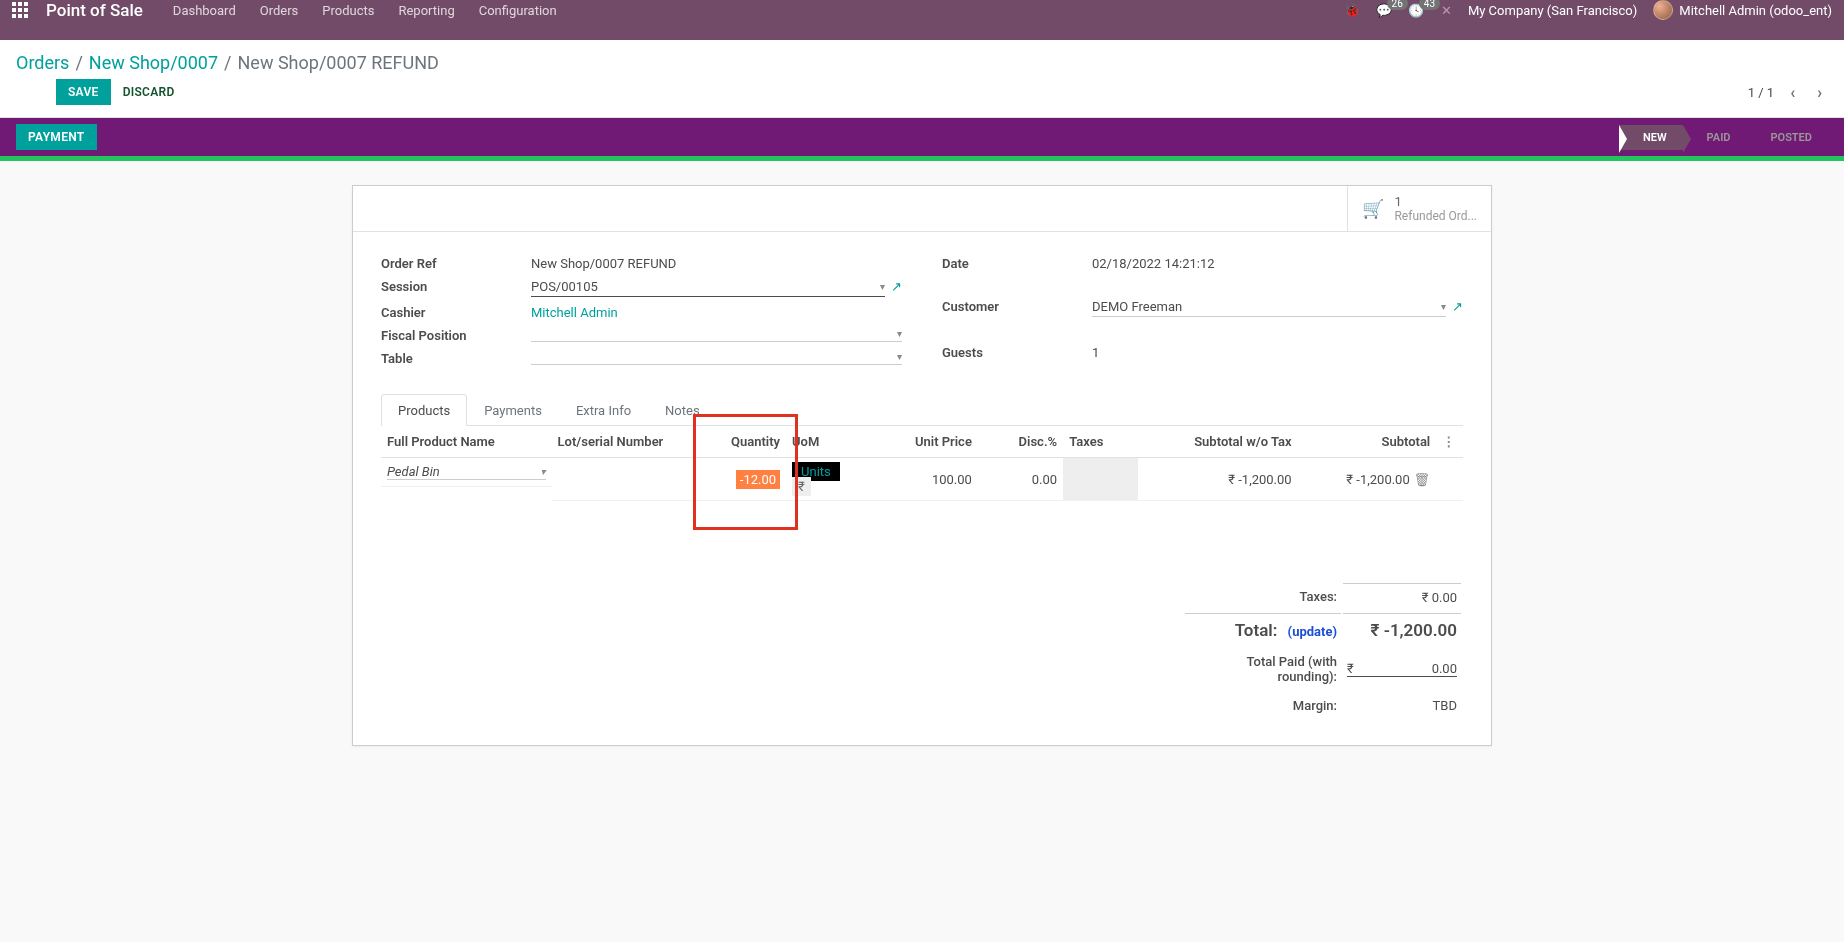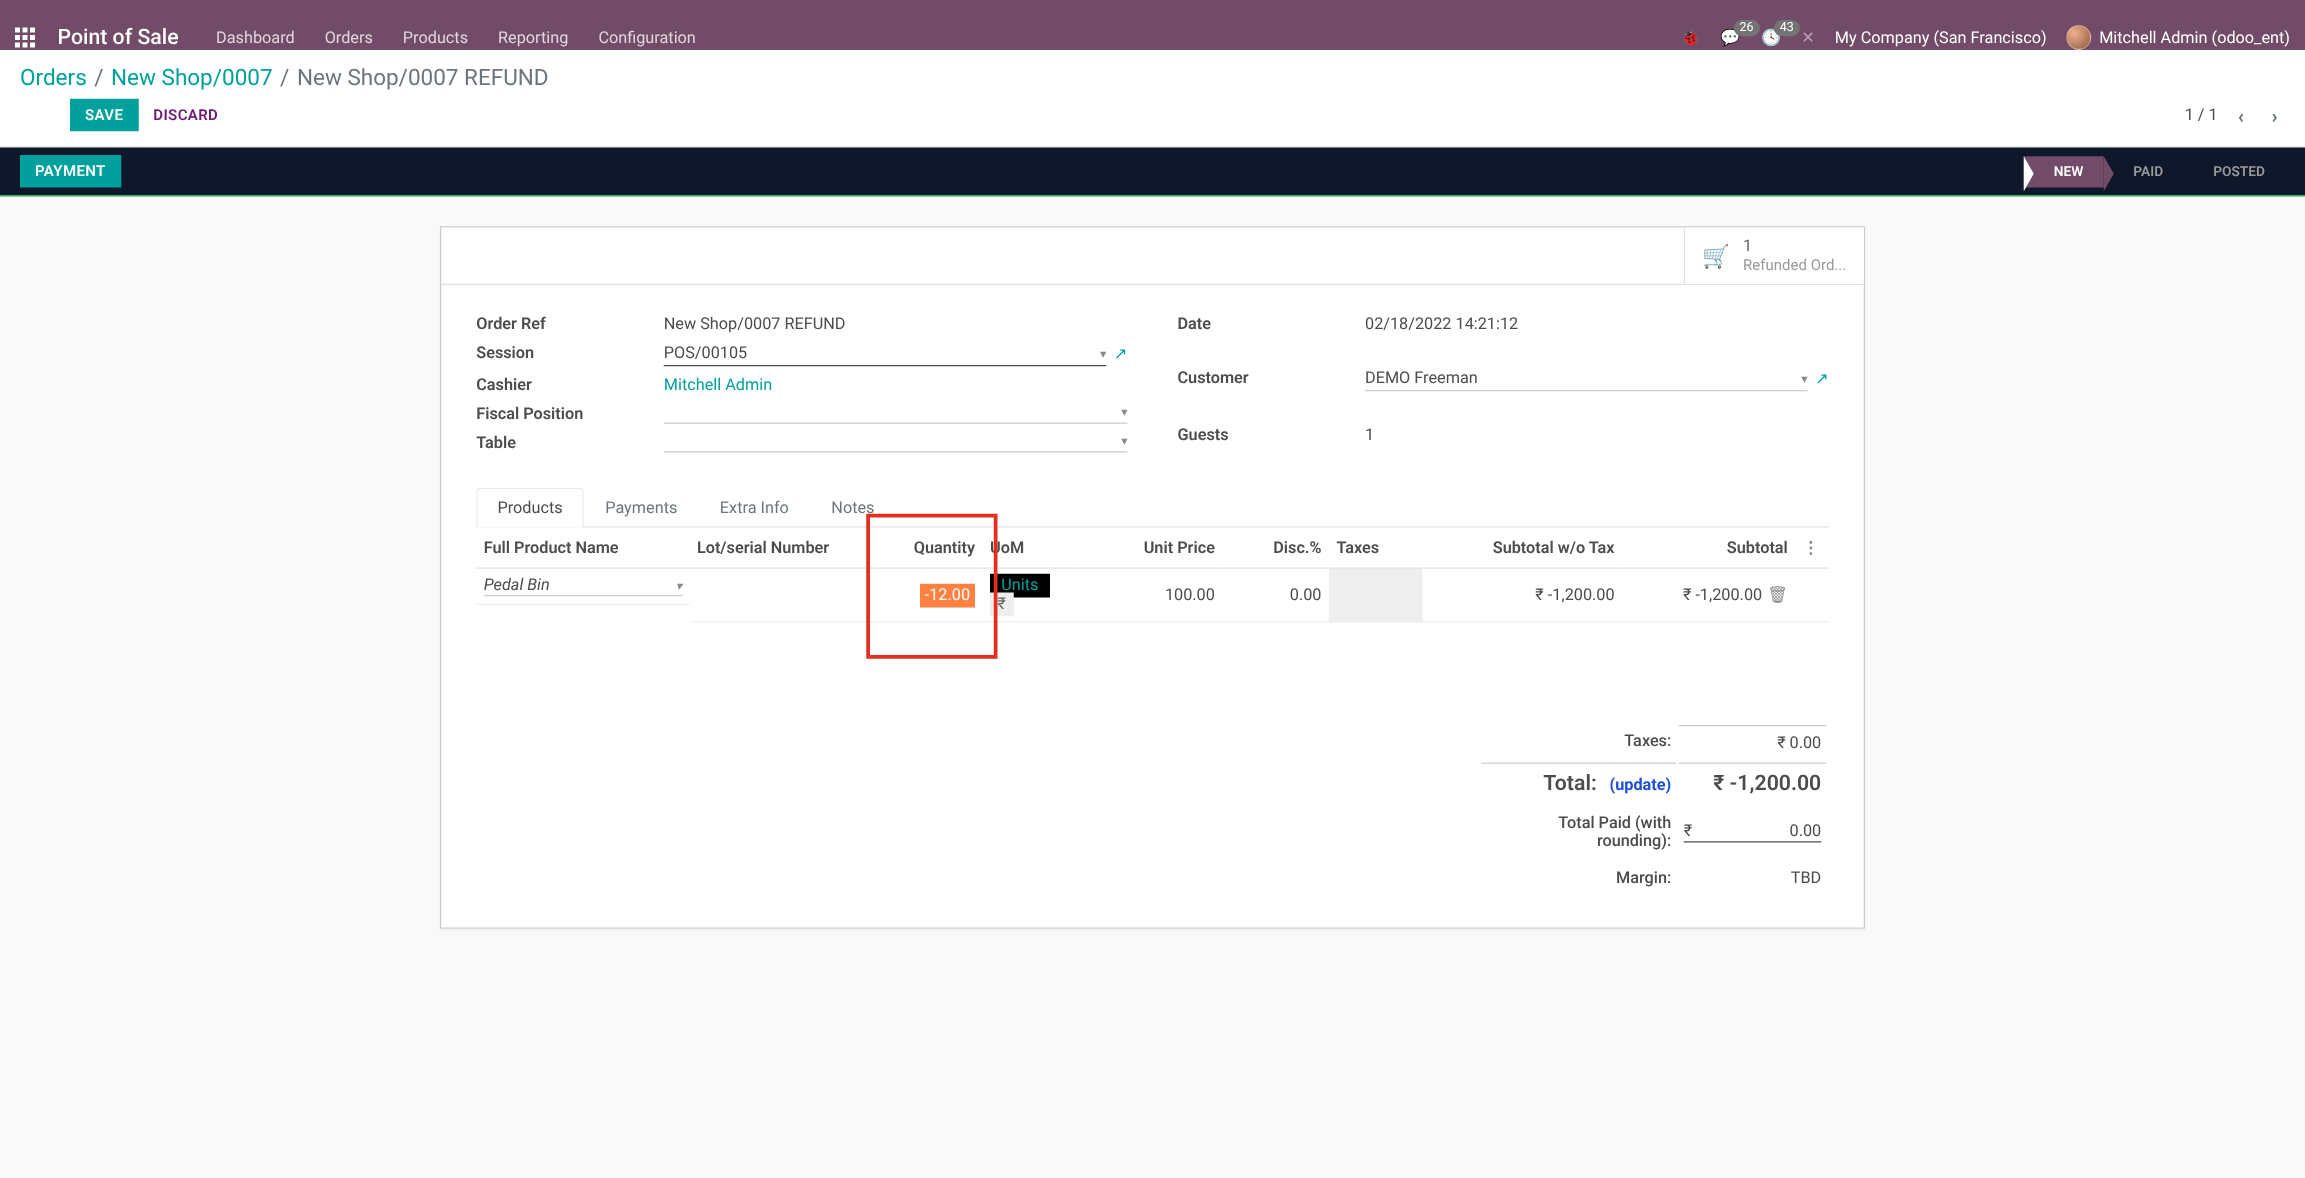--- a/index.html
+++ b/index.html
@@ -1,19 +1,19 @@
 <!DOCTYPE html>
 <html><head>
 <meta charset="utf-8">
 <style>
 * { margin: 0; padding: 0; box-sizing: border-box; font-family: -apple-system, BlinkMacSystemFont, "Segoe UI", Roboto, sans-serif; }
 body { background: #f9f9f9; font-size: 13px; color: #4c4c4c; }
 
 
-.navbar { background: #714B67; color: #fff; height: 40px; display: flex; align-items: flex-end; padding: 0 12px; }
+.navbar { background: #714B67; color: #fff; height: 40px; display: flex; align-items: flex-start; padding: 0 12px; }
 .navbar-left { display: flex; align-items: center; gap: 18px; }
 .apps-icon { display: grid; grid-template-columns: repeat(3, 4px); grid-template-rows: repeat(3, 4px); gap: 2px; cursor: pointer; }
 .apps-icon span { background: #fff; width: 4px; height: 4px; }
 .app-name { font-size: 17px; font-weight: 500; }
 .nav-menu { display: flex; gap: 24px; margin-left: 12px; font-size: 13px; font-weight: 400; color: #ddd; }
 .nav-menu a { color: #e0d6dc; text-decoration: none; cursor: pointer; }
 .navbar-right { margin-left: auto; display: flex; align-items: center; gap: 16px; font-size: 13px; }
 .systray-icon { position: relative; cursor: pointer; }
 .badge { position: absolute; top: -6px; left: 10px; background: #737373; color: #fff; border-radius: 9px; font-size: 10px; padding: 1px 5px; }
 .company-name { cursor: pointer; }
@@ -22,26 +22,26 @@
 
 
 .control-panel { background: #fff; border-bottom: 1px solid #dee2e6; }
 .breadcrumb { padding: 12px 16px 6px; font-size: 18px; display: flex; gap: 6px; align-items: baseline; }
 .breadcrumb a { color: #00A09D; text-decoration: none; cursor: pointer; }
 .breadcrumb .sep { color: #6c757d; }
 .breadcrumb .current { color: #6c757d; }
 .cp-row { display: flex; align-items: center; padding: 0 16px 12px; margin-left: 40px; }
 .btn { border: none; padding: 6px 12px; font-size: 12px; font-weight: 600; cursor: pointer; text-transform: uppercase; letter-spacing: 0.3px; }
 .btn-primary { background: #00A09D; color: #fff; }
-.btn-link { background: transparent; color: #701a75; }
+.btn-link { background: transparent; color: #14532d; }
 .pager { margin-left: auto; display: flex; align-items: center; gap: 10px; font-size: 13px; color: #4c4c4c; }
 .pager .arrow { font-size: 16px; color: #6c757d; cursor: pointer; padding: 2px 6px; font-weight: bold; }
 
 
-.status-bar { display: flex; align-items: center; background: #0f172a; border-bottom: 1px solid #22c55e; padding: 6px 16px; }
+.status-bar { display: flex; align-items: center; background: #701a75; border-bottom: 5px solid #22c55e; padding: 6px 16px; }
 .status-buttons .btn-primary { background: #00A09D; color: #fff; }
 .status-steps { margin-left: auto; display: flex; }
 .step { padding: 6px 16px 6px 24px; color: #999; font-size: 11px; font-weight: 600; position: relative; text-transform: uppercase; }
 .step.active { background: #714B67; color: #fff; }
 .step::after { content: ""; position: absolute; right: -8px; top: 0; bottom: 0; width: 0; height: 0; border-left: 8px solid transparent; border-top: 14px solid transparent; border-bottom: 14px solid transparent; z-index: 1; }
 .step.active::after { border-left-color: #714B67; }
 .step.active::before { content: ""; position: absolute; left: 0; top: 0; bottom: 0; width: 0; height: 0; border-left: 8px solid #fff; border-top: 14px solid transparent; border-bottom: 14px solid transparent; }
 
 
 .form-sheet-bg { padding: 24px 0; }

